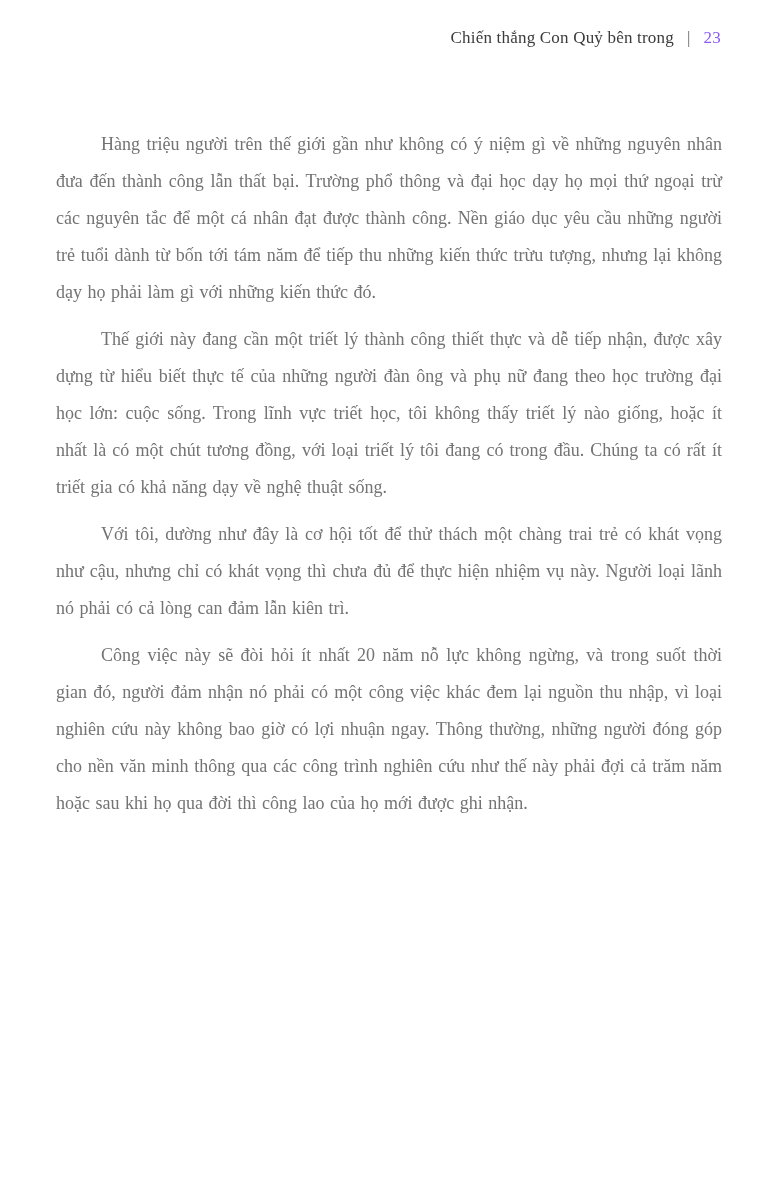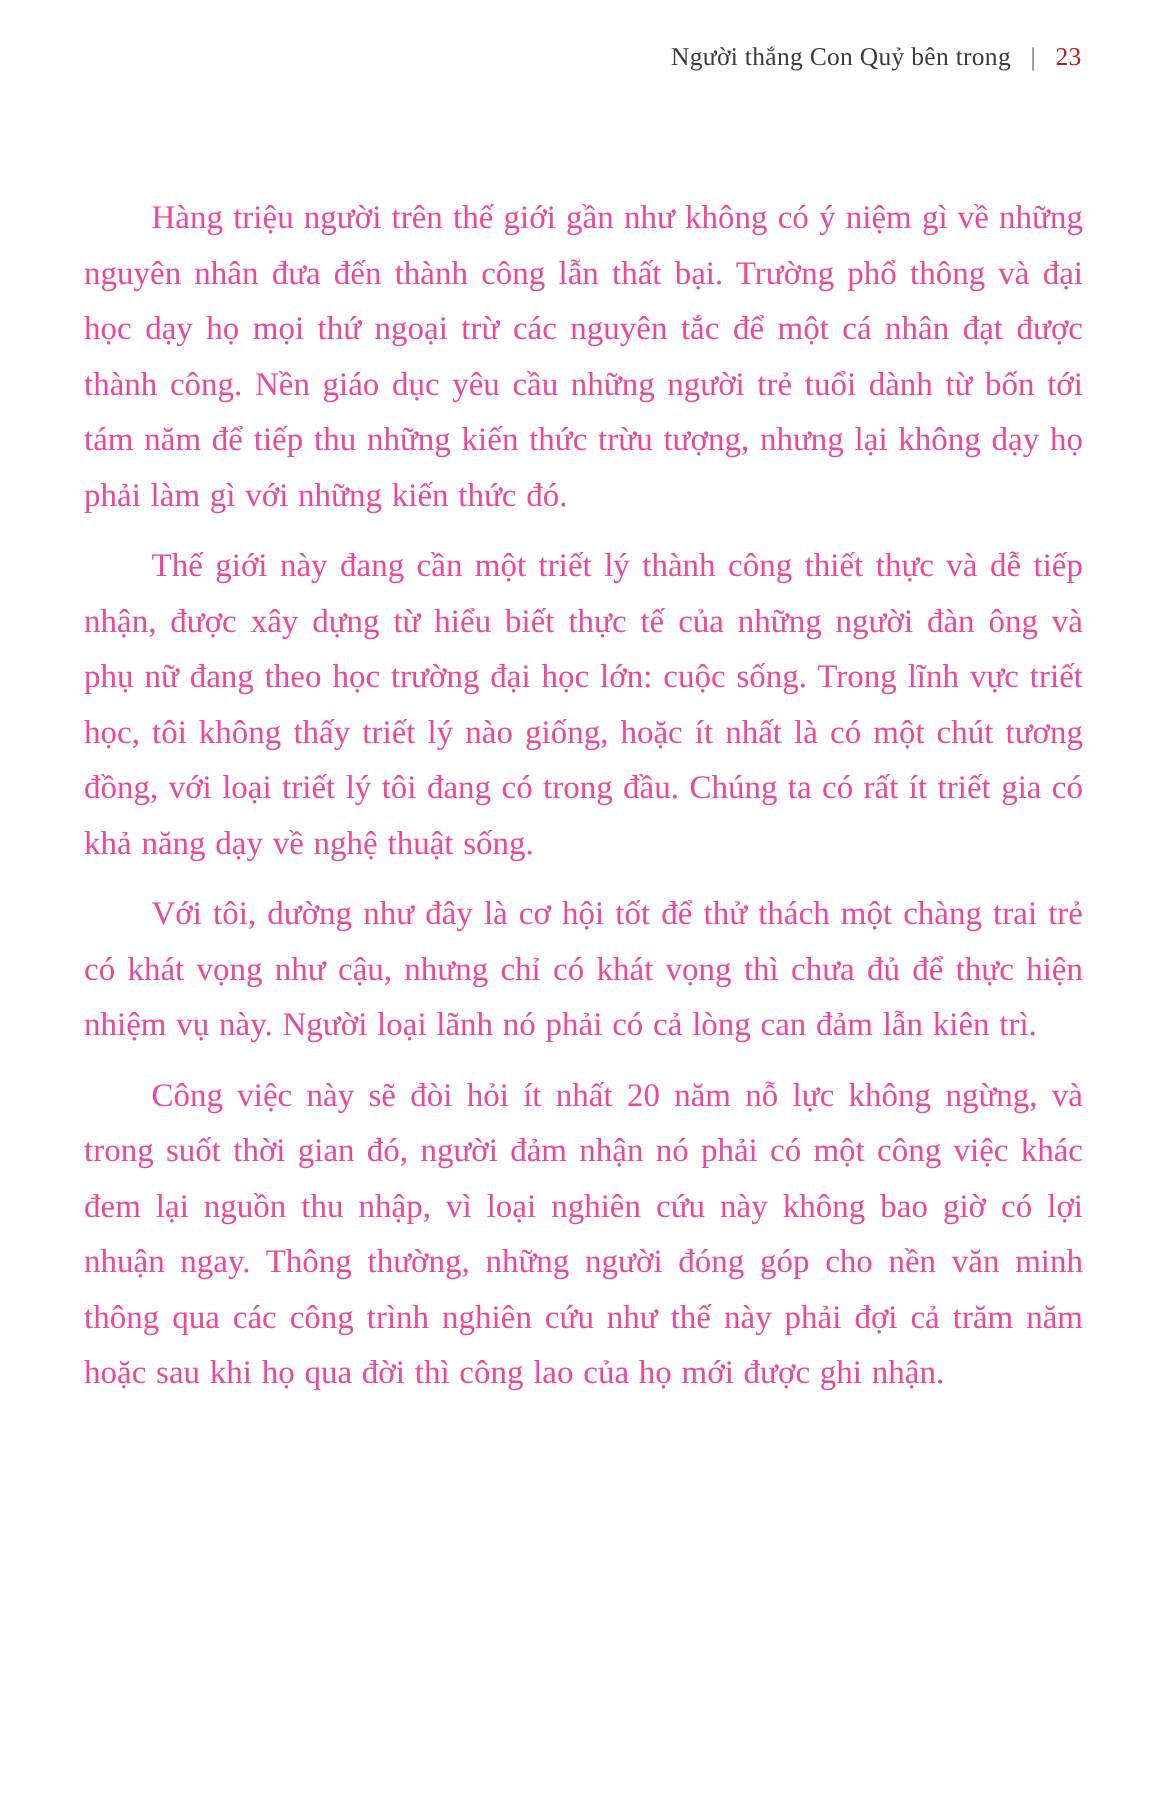--- a/index.html
+++ b/index.html
@@ -24,42 +24,42 @@
     color: #3b3b3b;
     letter-spacing: 0.2px;
     padding-right: 1px;
   }
   .page-header .sep {
     display: inline-block;
     margin: 0 13px;
     color: #6a6a6a;
   }
   .page-header .page-num {
-    color: #b91c1c;
+    color: #8b5cf6;
   }
   .content {
     margin-top: 76px;
   }
   .content p {
-    font-size: 22px;
+    font-size: 18px;
     line-height: 37px;
     text-align: justify;
     text-indent: 45px;
-    color: #ec4899;
+    color: #737373;
     margin-bottom: 10px;
     word-spacing: 1px;
   }
 </style>
 </head>
 <body>
 
 <div class="page">
 
   <div class="page-header">
-    <span>Người thắng Con Quỷ bên trong</span><span class="sep">|</span><span class="page-num">23</span>
+    <span>Chiến thắng Con Quỷ bên trong</span><span class="sep">|</span><span class="page-num">23</span>
   </div>
 
   <div class="content">
     <p>Hàng triệu người trên thế giới gần như không có ý niệm gì về những nguyên nhân đưa đến thành công lẫn thất bại. Trường phổ thông và đại học dạy họ mọi thứ ngoại trừ các nguyên tắc để một cá nhân đạt được thành công. Nền giáo dục yêu cầu những người trẻ tuổi dành từ bốn tới tám năm để tiếp thu những kiến thức trừu tượng, nhưng lại không dạy họ phải làm gì với những kiến thức đó.</p>
     <p>Thế giới này đang cần một triết lý thành công thiết thực và dễ tiếp nhận, được xây dựng từ hiểu biết thực tế của những người đàn ông và phụ nữ đang theo học trường đại học lớn: cuộc sống. Trong lĩnh vực triết học, tôi không thấy triết lý nào giống, hoặc ít nhất là có một chút tương đồng, với loại triết lý tôi đang có trong đầu. Chúng ta có rất ít triết gia có khả năng dạy về nghệ thuật sống.</p>
     <p>Với tôi, dường như đây là cơ hội tốt để thử thách một chàng trai trẻ có khát vọng như cậu, nhưng chỉ có khát vọng thì chưa đủ để thực hiện nhiệm vụ này. Người loại lãnh nó phải có cả lòng can đảm lẫn kiên trì.</p>
     <p>Công việc này sẽ đòi hỏi ít nhất 20 năm nỗ lực không ngừng, và trong suốt thời gian đó, người đảm nhận nó phải có một công việc khác đem lại nguồn thu nhập, vì loại nghiên cứu này không bao giờ có lợi nhuận ngay. Thông thường, những người đóng góp cho nền văn minh thông qua các công trình nghiên cứu như thế này phải đợi cả trăm năm hoặc sau khi họ qua đời thì công lao của họ mới được ghi nhận.</p>
   </div>
 
 </div>

